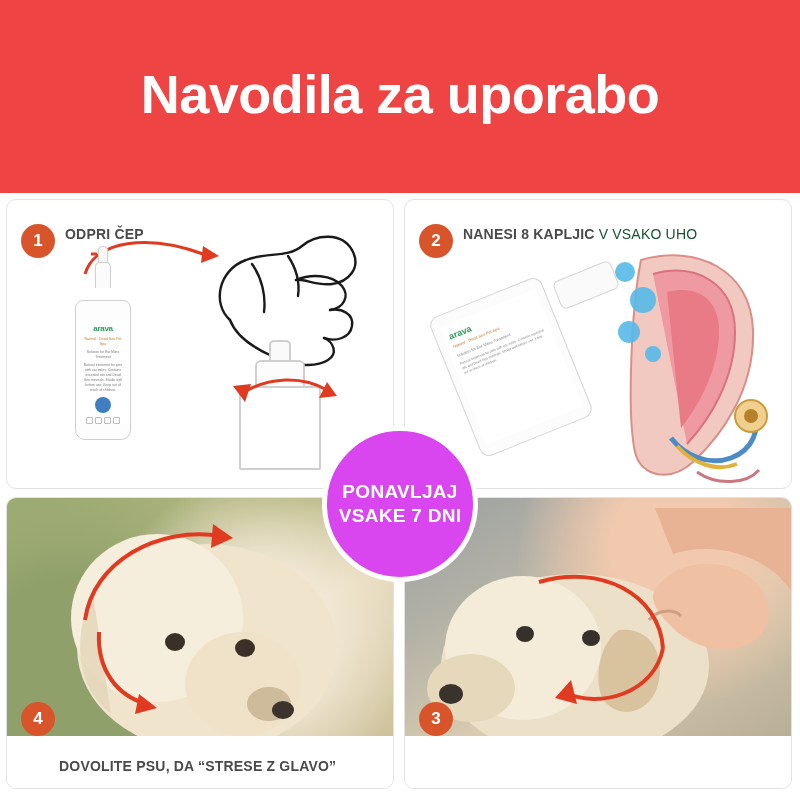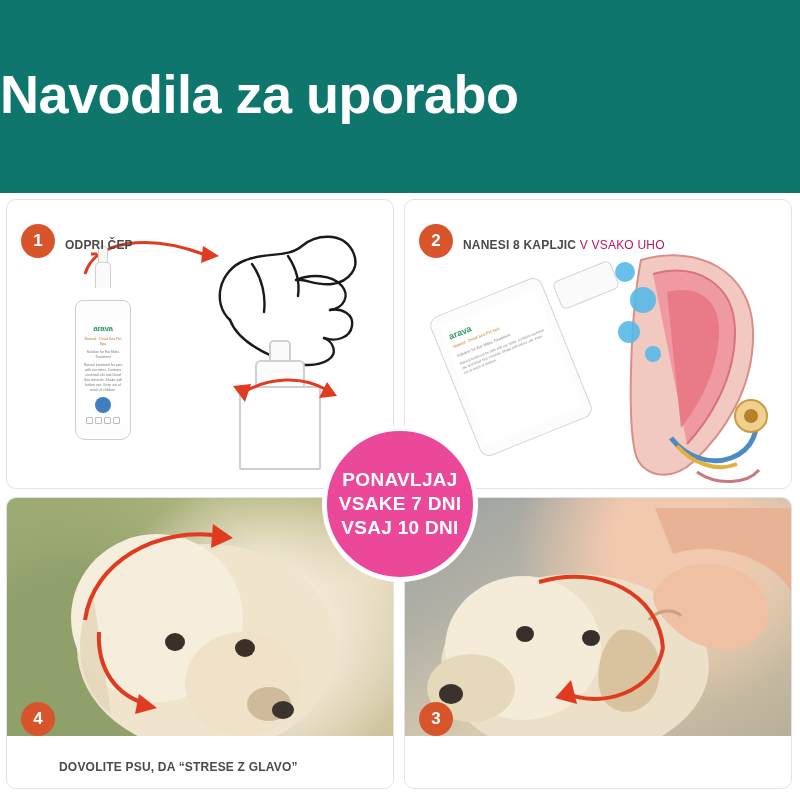--- a/index.html
+++ b/index.html
@@ -13,24 +13,24 @@
     position: relative;
     width: 800px; height: 800px;
     background: #ffffff;
   }
 
   
   .header {
     position: absolute;
     left: 0; top: 0;
     width: 800px; height: 193px;
-    background: #0f766e;
+    background: #ef4444;
     display: flex;
     align-items: center;
-    justify-content: flex-start;
+    justify-content: center;
   }
   .header-title {
     color: #ffffff;
     font-size: 54px;
     font-weight: bold;
     letter-spacing: -0.5px;
     text-align: center;
     line-height: 1;
     margin-top: -6px;
   }
@@ -65,28 +65,27 @@
     font-size: 17px;
     font-weight: bold;
     display: flex;
     align-items: center;
     justify-content: center;
     z-index: 8;
   }
   .cap {
     position: absolute;
     z-index: 8;
-    font-size: 12px;
+    font-size: 14px;
     font-weight: bold;
     color: #4a4a4a;
     letter-spacing: 0.2px;
     white-space: nowrap;
-    margin-top: 12px;
-  }
-  .cap .light { font-weight: normal; color: #be185d; }
+  }
+  .cap .light { font-weight: normal; color: #14532d; }
 
   
   .cap-top { top: 26px; left: 58px; }
   
   .cap-bot { bottom: 14px; left: 52px; color:#4a4a4a; }
 
   .badge-tl { left: 14px; top: 24px; }
   .badge-bl { left: 14px; bottom: 52px; background:#d8552c; }
 
   
@@ -204,21 +203,21 @@
     position:absolute; left:0; bottom:0; width:388px; height:52px;
     background:#ffffff;
   }
 
   
   .seal {
     position:absolute;
     left:322px; top:426px;
     width:156px; height:156px;
     border-radius:50%;
-    background:#ec4899;
+    background:#d946ef;
     border:5px solid #ffffff;
     color:#ffffff;
     display:flex; flex-direction:column;
     align-items:center; justify-content:center;
     z-index: 20;
     text-align:center;
     line-height:1.28;
   }
   .seal div { font-size:19px; font-weight:bold; letter-spacing:0.3px; }
 </style>
@@ -383,16 +382,15 @@
       </div>
       <div class="cap-bar"></div>
       <div class="badge badge-bl">3</div>
     </div>
 
   </div>
 
   <div class="seal">
     <div>PONAVLJAJ</div>
     <div>VSAKE 7 DNI</div>
-    <div>VSAJ 10 DNI</div>
   </div>
 
 </div>
 
 </body></html>

